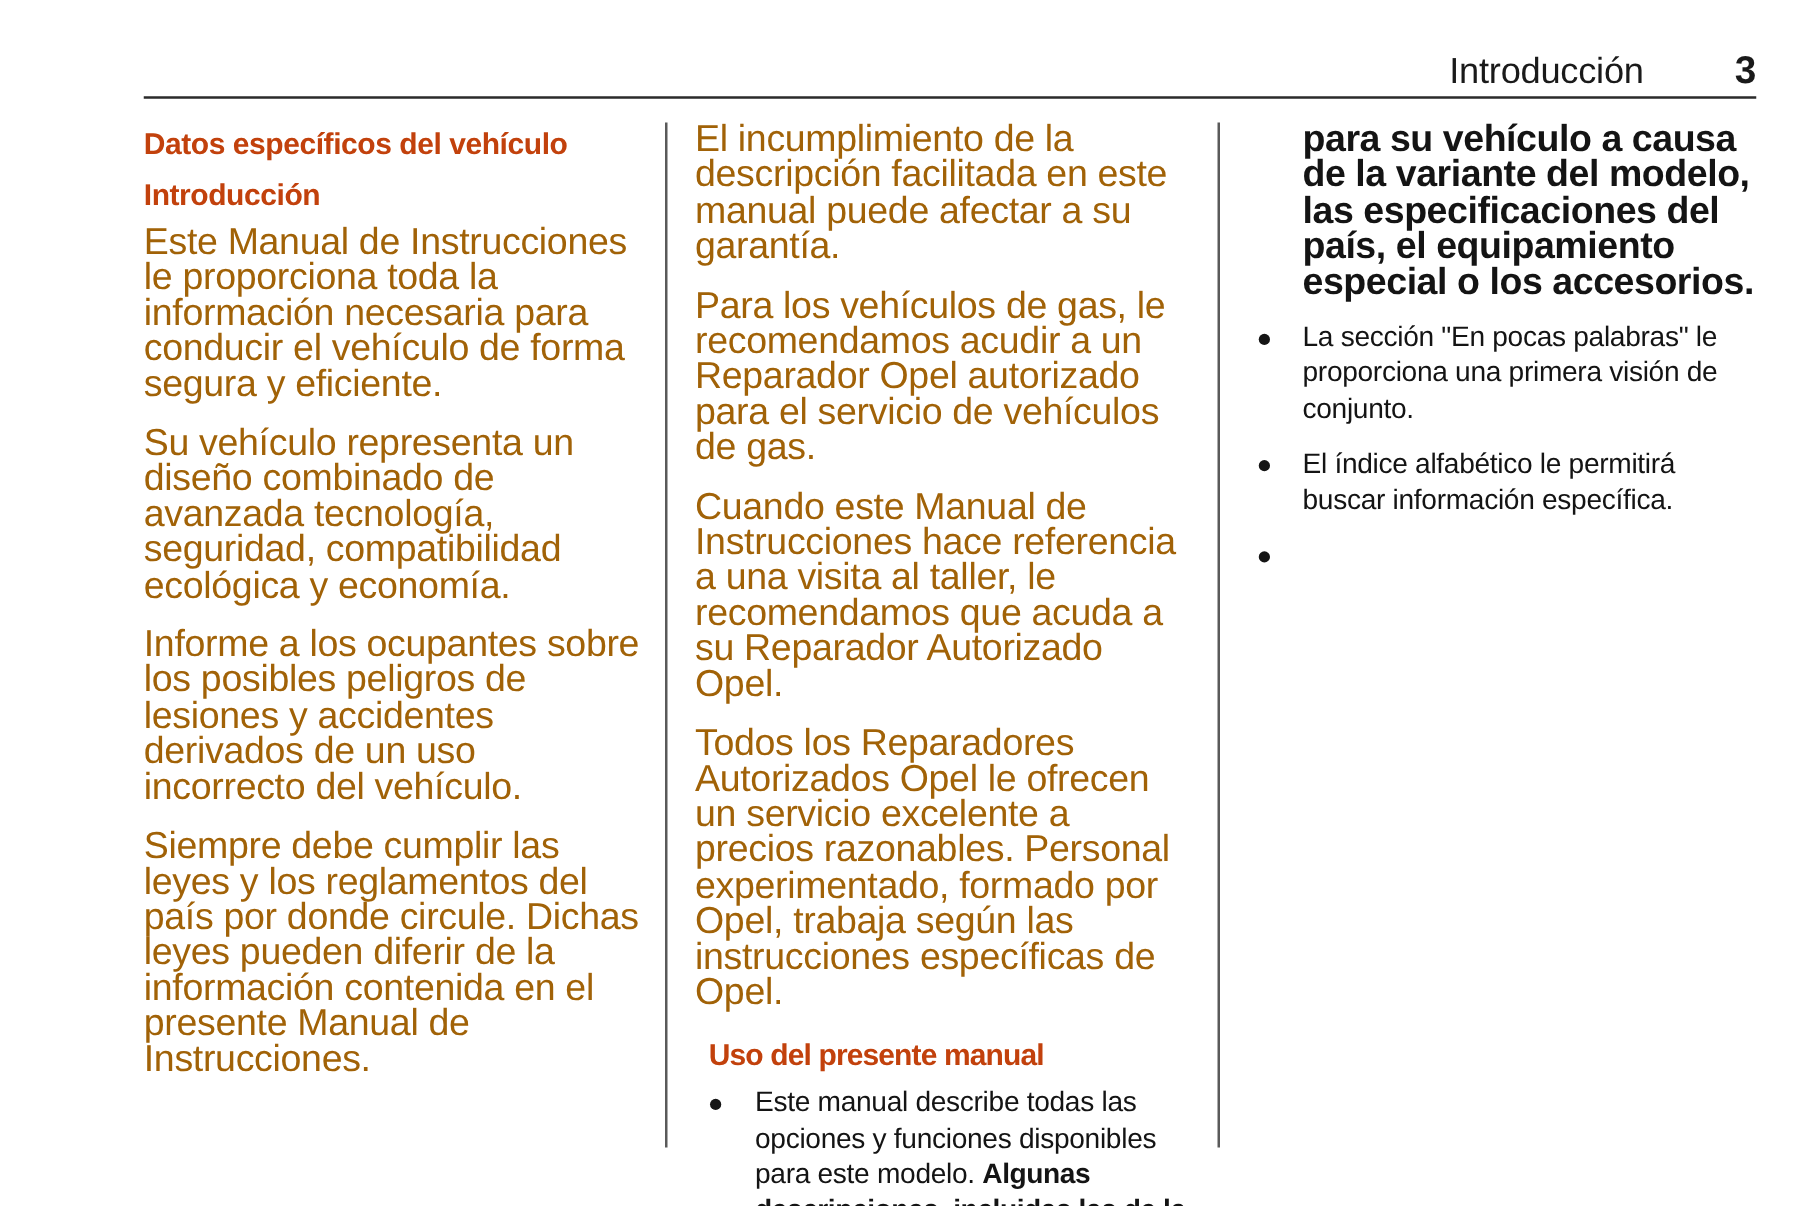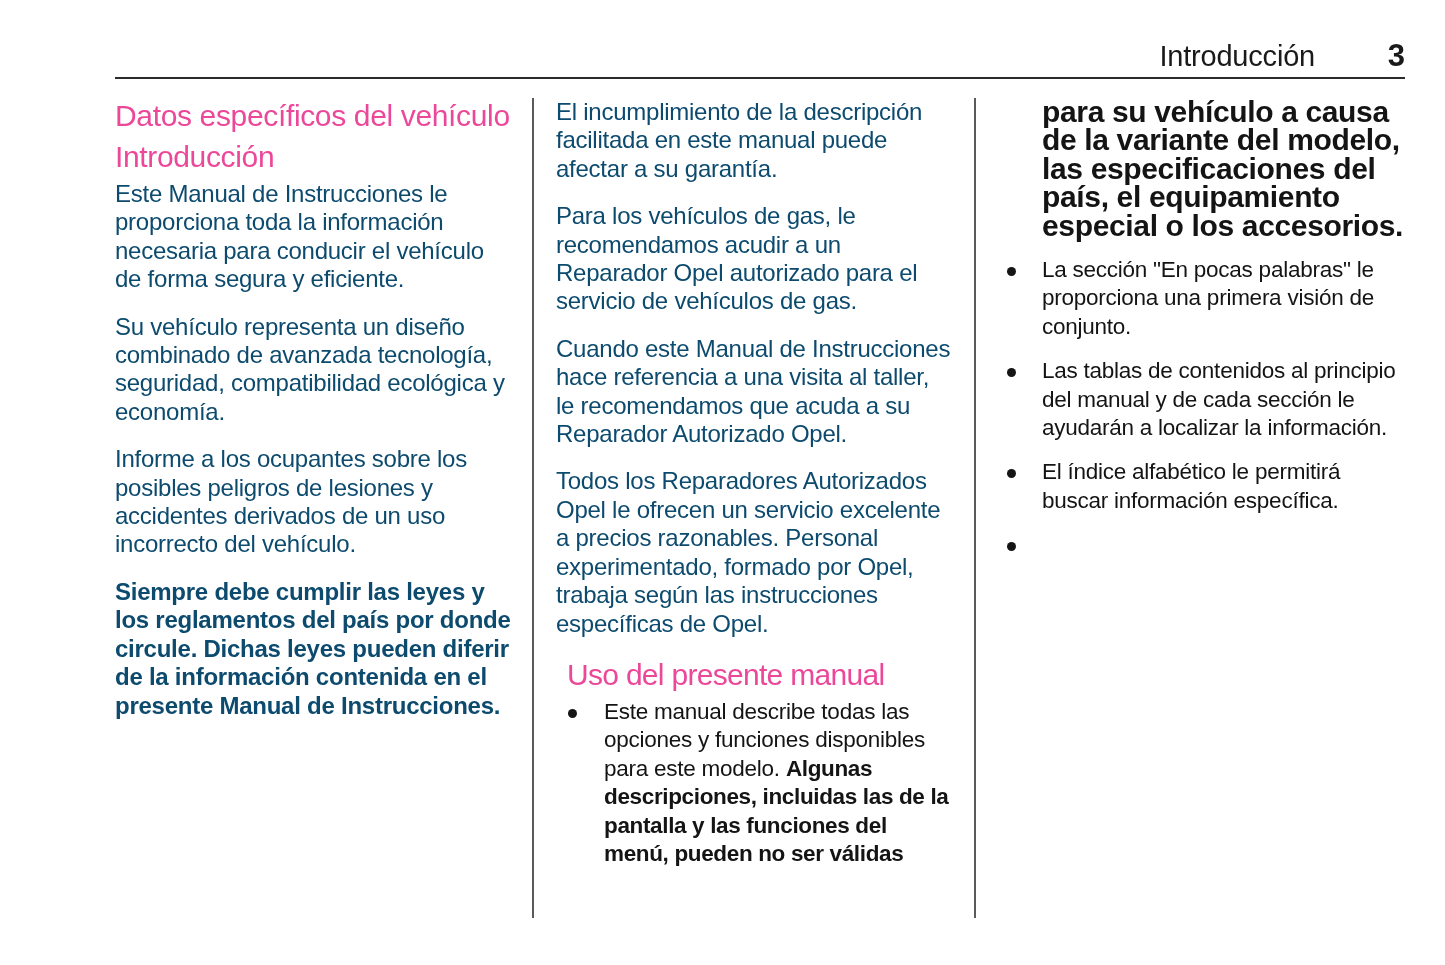--- a/index.html
+++ b/index.html
@@ -81,39 +81,39 @@
     width: 2px;
     height: 820px;
     background: #5a5a5a;
   }
   .col-rule-1 { left: 417px; }
   .col-rule-2 { left: 859px; }
 
   
   h2.sec-head {
     margin: 0 0 6px 0;
-    font-size: 30px;
+    font-size: 24px;
     line-height: 35px;
-    font-weight: 400;
+    font-weight: 700;
     letter-spacing: -0.35px;
-    color: #ec4899;
+    color: #c2410c;
   }
   h2.sec-head.tight { letter-spacing: -0.7px; margin-left: 11px; }
 
   .spacer-head { margin-top: 28px; }
 
   p.para {
     margin: 0 0 19px 0;
-    font-size: 24px;
+    font-size: 30px;
     line-height: 28.4px;
     font-weight: 400;
     letter-spacing: -0.25px;
-    color: #0c4a6e;
-  }
-  p.para:last-child { margin-bottom: 0; font-weight: bold; }
+    color: #a16207;
+  }
+  p.para:last-child { margin-bottom: 0; }
 
   p.para.bold,
   .bold { font-weight: 700; letter-spacing: -0.35px; }
 
   
   ul.bullets {
     margin: 0;
     padding: 0;
     list-style: none;
   }
@@ -191,23 +191,20 @@
     </div>
 
     <div class="col col-3">
       <div class="hang-cont">para su vehículo a causa de la variante del modelo, las especificaciones del país, el equipamiento especial o los accesorios.</div>
 
       <ul class="bullets c3">
         <li>
           <span class="dot"></span><span>La sección "En pocas palabras" le proporciona una primera visión de conjunto.</span>
         </li>
         <li>
-          <span class="dot"></span><span>Las tablas de contenidos al principio del manual y de cada sección le ayudarán a localizar la información.</span>
-        </li>
-        <li>
           <span class="dot"></span><span>El índice alfabético le permitirá buscar información específica.</span>
         </li>
         <li>
           <span class="dot"></span>
         </li>
       </ul>
     </div>
 
   </div>
 </div>

